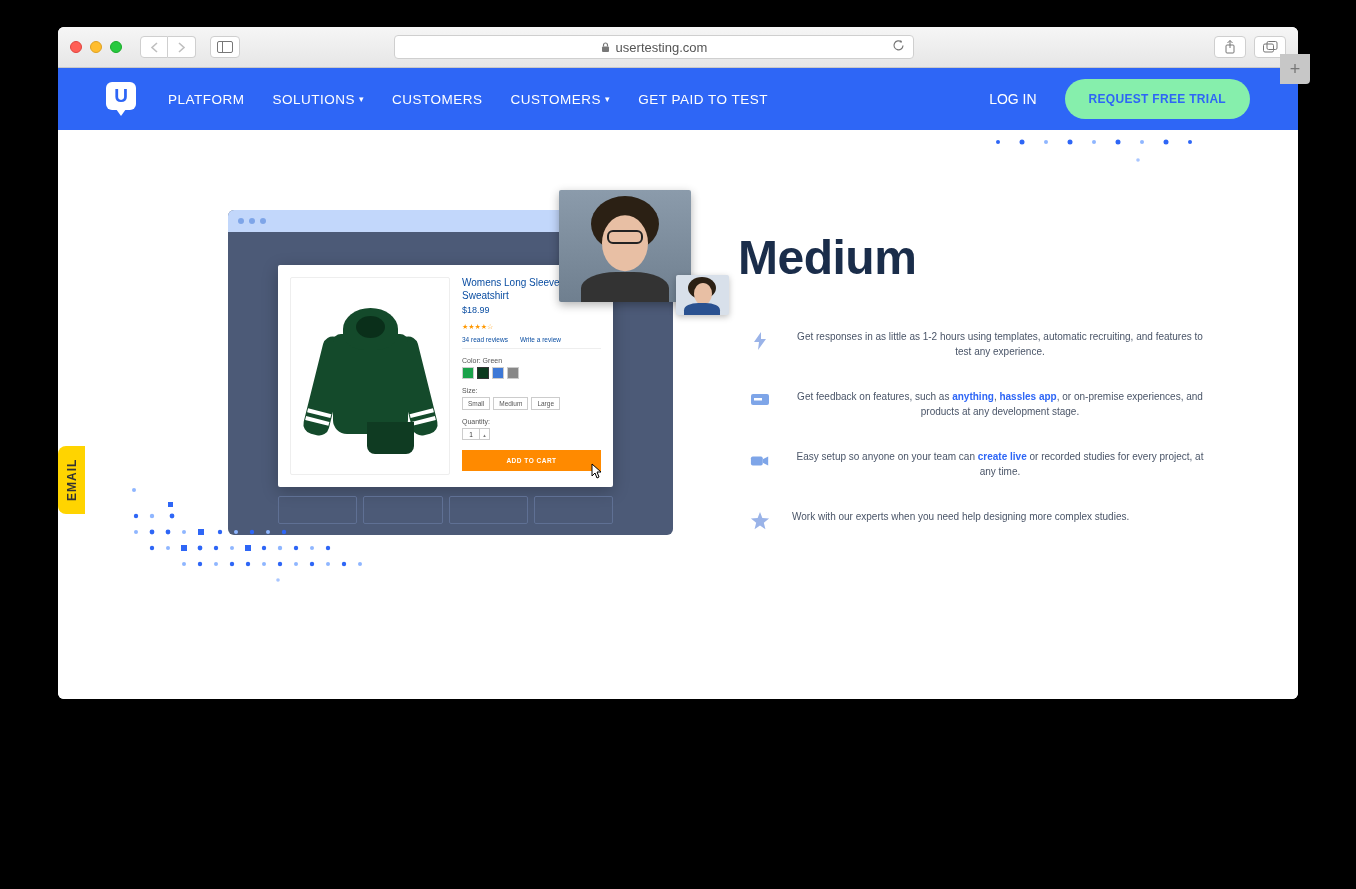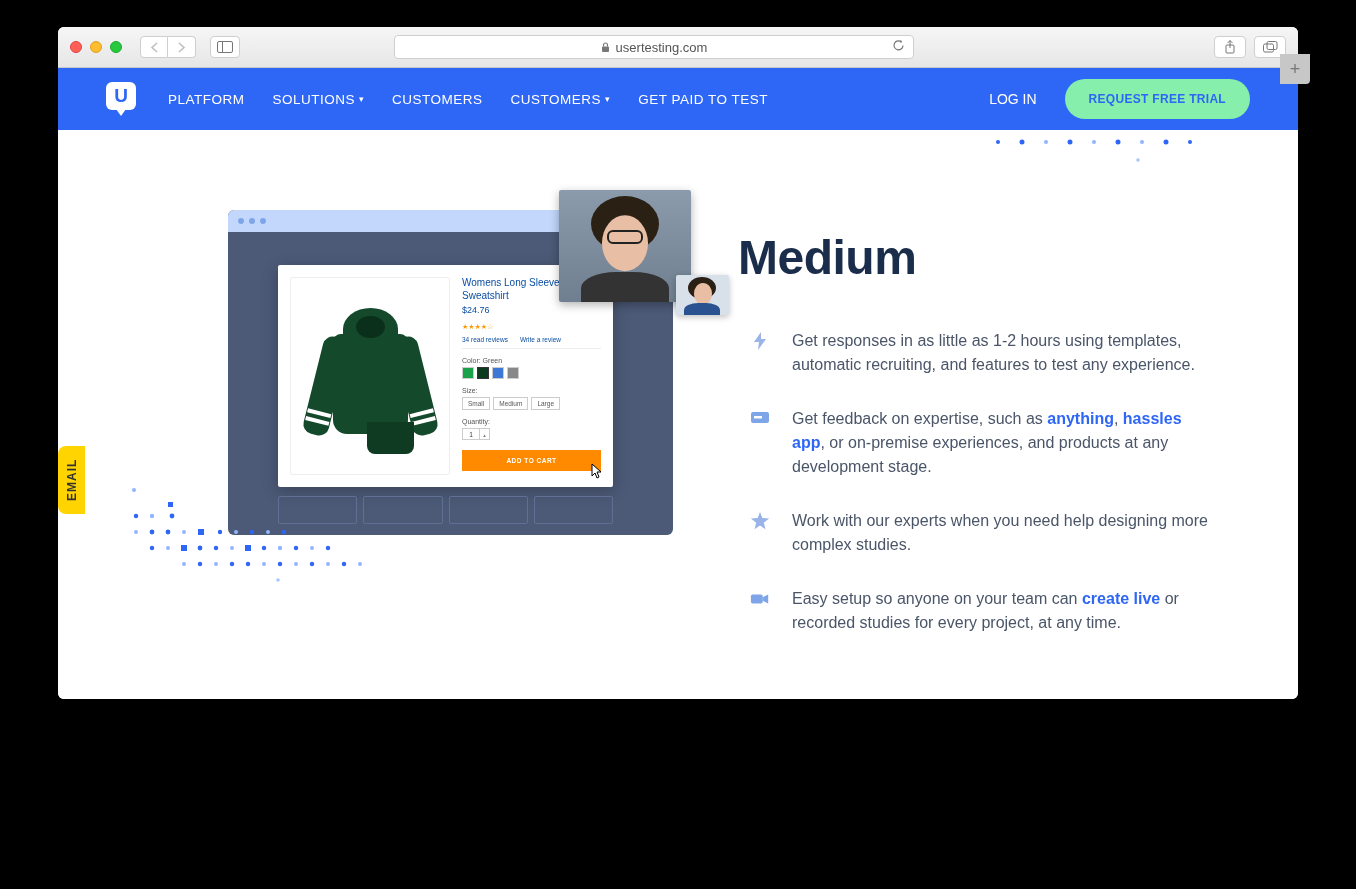--- a/index.html
+++ b/index.html
@@ -81,21 +81,21 @@
 .body-shape { position: absolute; background: #333; border-radius: 40% 40% 0 0; }
 
 .dots-bottom { position: absolute; left: 10px; top: 270px; width: 300px; height: 140px; }
 
 .text-col { flex: 1; max-width: 470px; padding-top: 20px; }
 .heading { font-size: 48px; font-weight: 800; color: #1a2d4a; letter-spacing: -0.5px; }
 .lead { font-size: 17.5px; line-height: 1.55; color: #4a5568; margin-top: 34px; }
 .features { margin-top: 44px; margin-left: 12px; }
 .feature { display: flex; gap: 22px; margin-bottom: 30px; }
 .ficon { width: 20px; height: 20px; flex-shrink: 0; margin-top: 2px; display: flex; align-items: center; justify-content: center; }
-.ftext { font-size: 16px; line-height: 1.5; color: #4a5568; }
+.ftext { font-size: 10px; line-height: 1.5; color: #4a5568; text-align: center; }
 .link { color: #2e66f6; font-weight: 600; }
 </style>
 </head>
 <body>
 
 <div class="safari-window">
 
   <div class="safari-chrome">
     <div class="traffic-lights">
       <div class="tl red"></div>
@@ -220,21 +220,21 @@
                     <div class="stripe" style="left:1px;bottom:12px;"></div>
                   </div>
                 <div class="hoodie-body">
                     <div class="hoodie-pocket"></div>
                   </div>
                 <div class="hoodie-hood"></div>
               </div>
             </div>
             <div class="product-details">
               <div class="pd-title">Womens Long Sleeve Hoodie Sweatshirt</div>
-              <div class="pd-price">$24.76</div>
+              <div class="pd-price">$18.99</div>
               <div class="rating">★★★★☆</div>
               <div class="review-row">
                 <span>34 read reviews</span>
                 <span>Write a review</span>
               </div>
               <div class="pd-label">Color: Green</div>
               <div class="swatch-row">
                 <div class="swatch" style="background:#1aa24a;"></div>
                 <div class="swatch" style="background:#0c3a1e;border-color:#333;"></div>
                 <div class="swatch" style="background:#3d78d6;"></div>
@@ -340,45 +340,45 @@
           </div>
 
           <div class="feature">
             <div class="ficon">
               <svg width="20" height="16" viewBox="0 0 20 16">
                   <rect x="1" y="1" width="18" height="11" rx="2" fill="#7ea5e8"></rect>
                   <rect x="4" y="5" width="8" height="2.5" fill="#fff"></rect>
                 </svg>
             </div>
             <div class="ftext">
-              <span>Get feedback on expertise, such as </span><a class="link">anything</a><span>, </span><a class="link">hassles app</a><span>, or on-premise experiences, and products at any development stage.</span>
-            </div>
-          </div>
-
-          <div class="feature">
-            <div class="ficon">
-              <svg width="22" height="22" viewBox="0 0 22 22">
-                  <path d="M11 1 L13.6 7.8 L21 8.2 L15.2 12.8 L17 20 L11 16 L5 20 L6.8 12.8 L1 8.2 L8.4 7.8 Z" fill="#9ab3e8"></path>
-                </svg>
-            </div>
-            <div class="ftext">Work with our experts when you need help designing more complex studies.</div>
+              <span>Get feedback on features, such as </span><a class="link">anything</a><span>, </span><a class="link">hassles app</a><span>, or on-premise experiences, and products at any development stage.</span>
+            </div>
           </div>
 
           <div class="feature">
             <div class="ficon">
               <svg width="22" height="14" viewBox="0 0 22 14">
                   <rect x="1" y="2" width="13" height="10" rx="2" fill="#7ea5e8"></rect>
                   <path d="M14 5 L20 2 V12 L14 9 Z" fill="#7ea5e8"></path>
                 </svg>
             </div>
             <div class="ftext">
               <span>Easy setup so anyone on your team can </span><a class="link">create live</a><span> or recorded studies for every project, at any time.</span>
             </div>
           </div>
 
+          <div class="feature">
+            <div class="ficon">
+              <svg width="22" height="22" viewBox="0 0 22 22">
+                  <path d="M11 1 L13.6 7.8 L21 8.2 L15.2 12.8 L17 20 L11 16 L5 20 L6.8 12.8 L1 8.2 L8.4 7.8 Z" fill="#9ab3e8"></path>
+                </svg>
+            </div>
+            <div class="ftext">Work with our experts when you need help designing more complex studies.</div>
+          </div>
+
         </div>
       </div>
 
     </div>
 
   </div>
 </div>
 
 <div class="new-tab-btn">
     <span>+</span>

